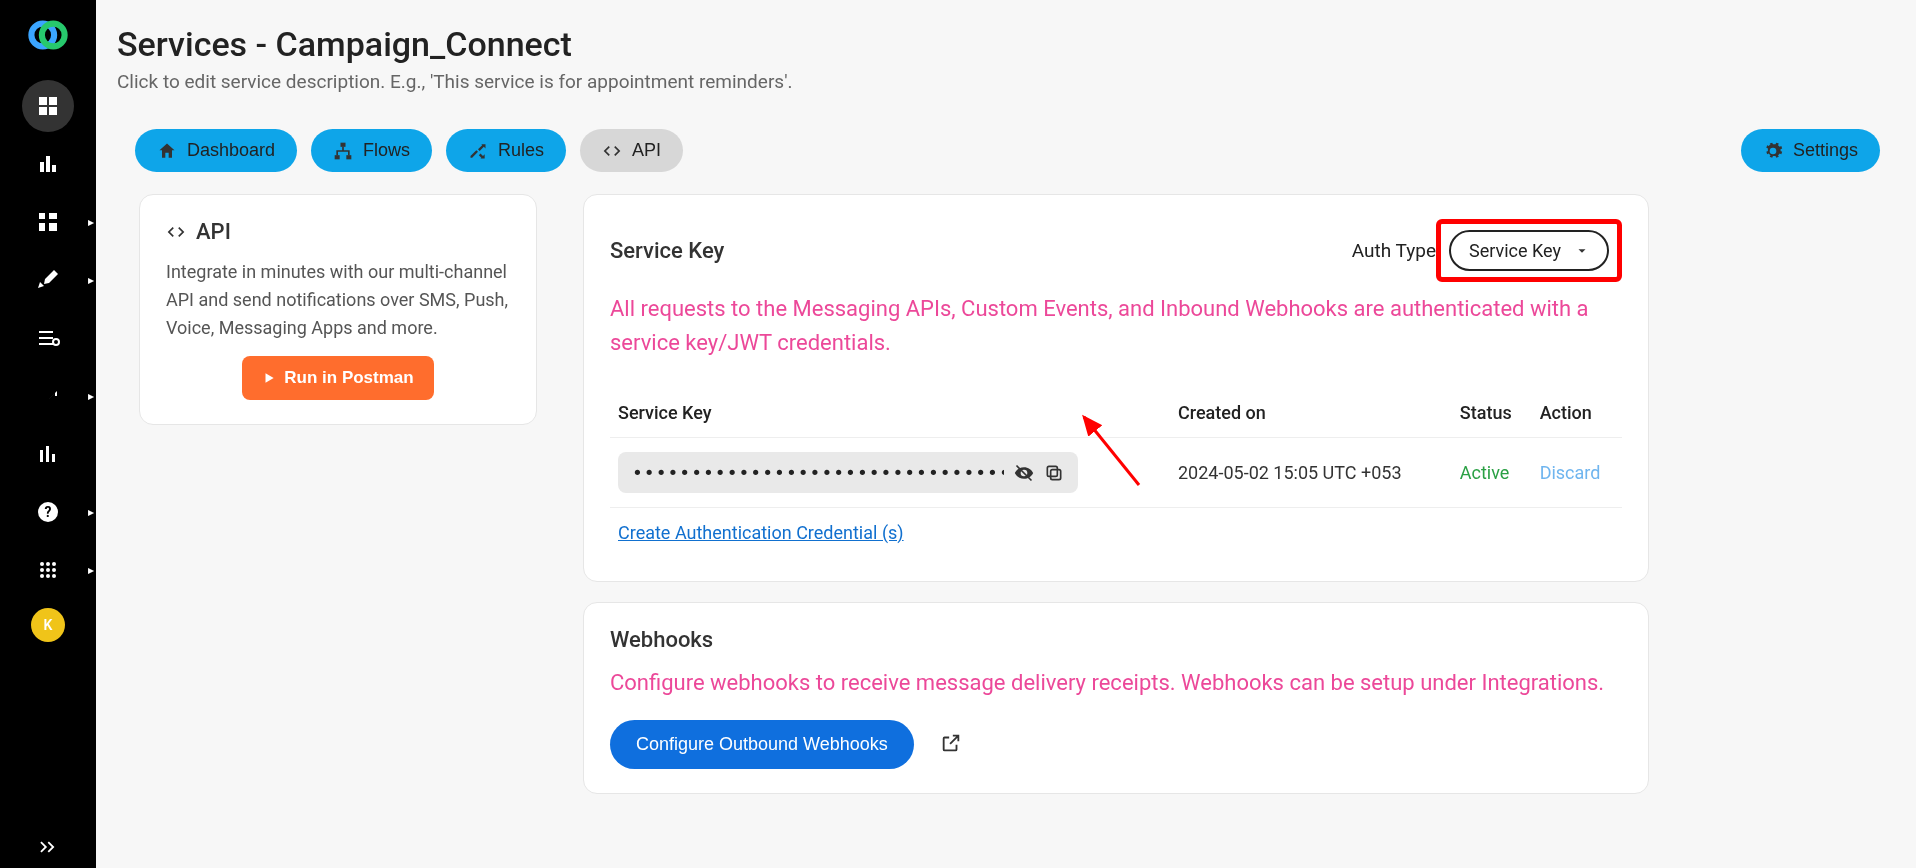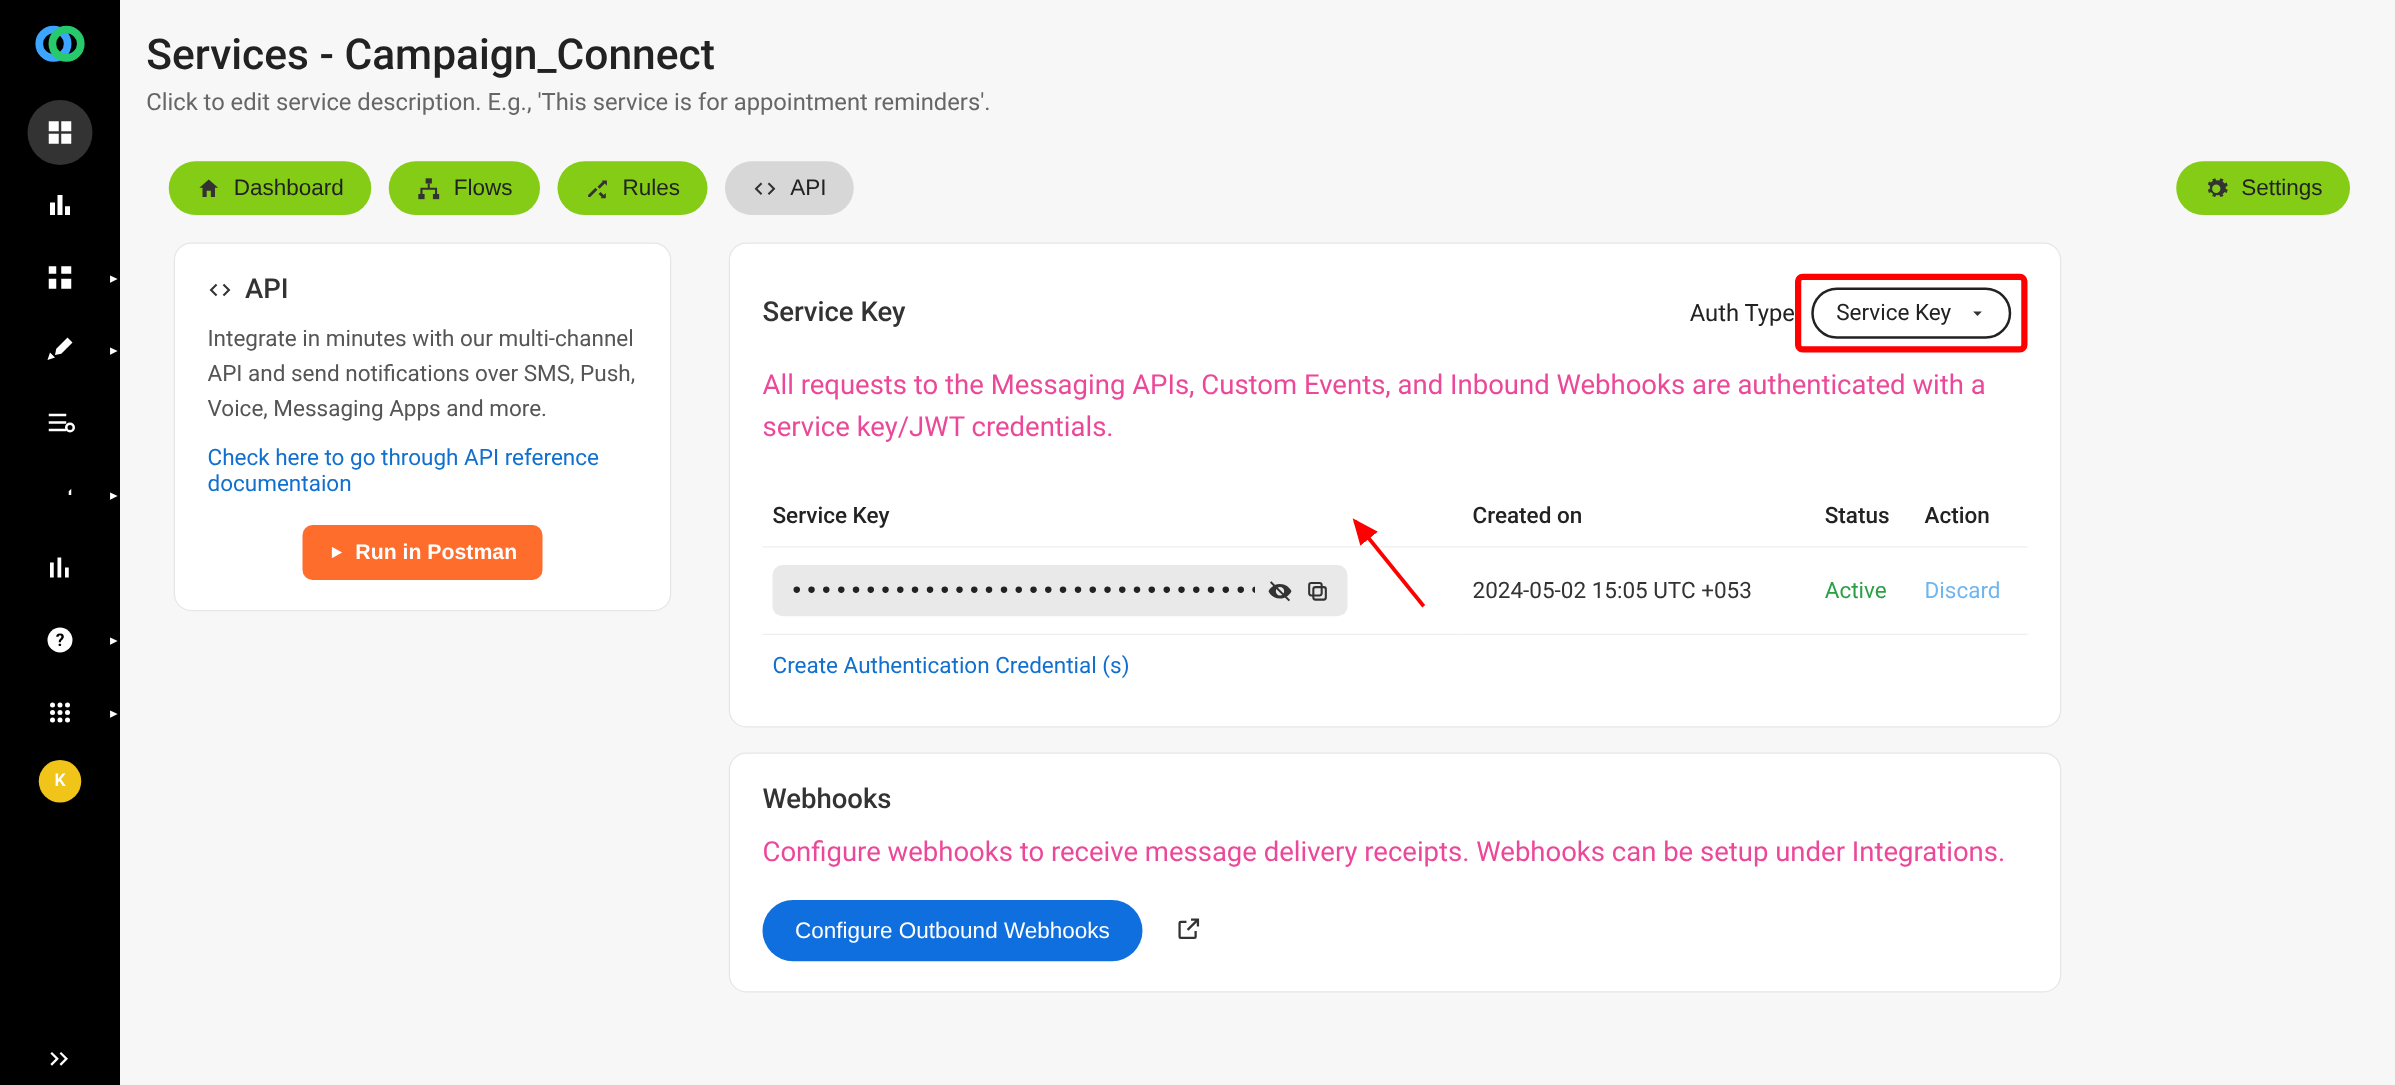--- a/index.html
+++ b/index.html
@@ -79,21 +79,21 @@
     display: flex;
     gap: 14px;
     align-items: center;
     margin-left: 18px;
     margin-bottom: 22px;
   }
   .pill {
     display: inline-flex;
     align-items: center;
     gap: 10px;
-    background: #84cc16;
+    background: #0ea5e9;
     border-radius: 999px;
     padding: 11px 22px;
     font-size: 18px;
     color: #222;
     cursor: pointer;
     border: none;
   }
   .pill.active {
     background: #d7d7d7;
   }
@@ -210,20 +210,21 @@
   .key-icons { display:flex; gap:10px; color:#333; }
   .key-icons span, .key-icons div { cursor:pointer; display:flex; }
   .status-active { color: #2aa044; }
   .action-link { color: #6fb5ef; cursor:pointer; }
   .create-link {
     color: #1170cf;
     font-size: 18px;
     padding: 14px 8px;
     display:inline-block;
     cursor:pointer;
+    text-decoration:underline;
   }
   .card-webhooks { margin-top: 20px; }
   .btn-blue {
     background: #0f6fde;
     color:#fff;
     border:none;
     border-radius: 999px;
     padding: 14px 26px;
     font-size: 18px;
     font-weight: 500;
@@ -374,21 +375,20 @@
     <div class="content-row">
 
       <div class="card card-left">
         <h2>
           <svg width="20" height="20" viewBox="0 0 24 24">
               <path fill="#333" d="M8 6L2 12l6 6 1.4-1.4L4.8 12l4.6-4.6L8 6zm8 0l-1.4 1.4L19.2 12l-4.6 4.6L16 18l6-6-6-6z"></path>
             </svg>
           <span>API</span>
         </h2>
         <p class="desc">Integrate in minutes with our multi-channel API and send notifications over SMS, Push, Voice, Messaging Apps and more.</p>
-        <a class="link">Check here to go through API reference documentaion</a>
         <div class="btn-orange-wrap">
           <button class="btn-orange">
             <svg width="14" height="14" viewBox="0 0 24 24">
                 <path fill="#fff" d="M6 4l14 8-14 8V4z"></path>
               </svg>
             <span>Run in Postman</span>
           </button>
         </div>
       </div>
 

